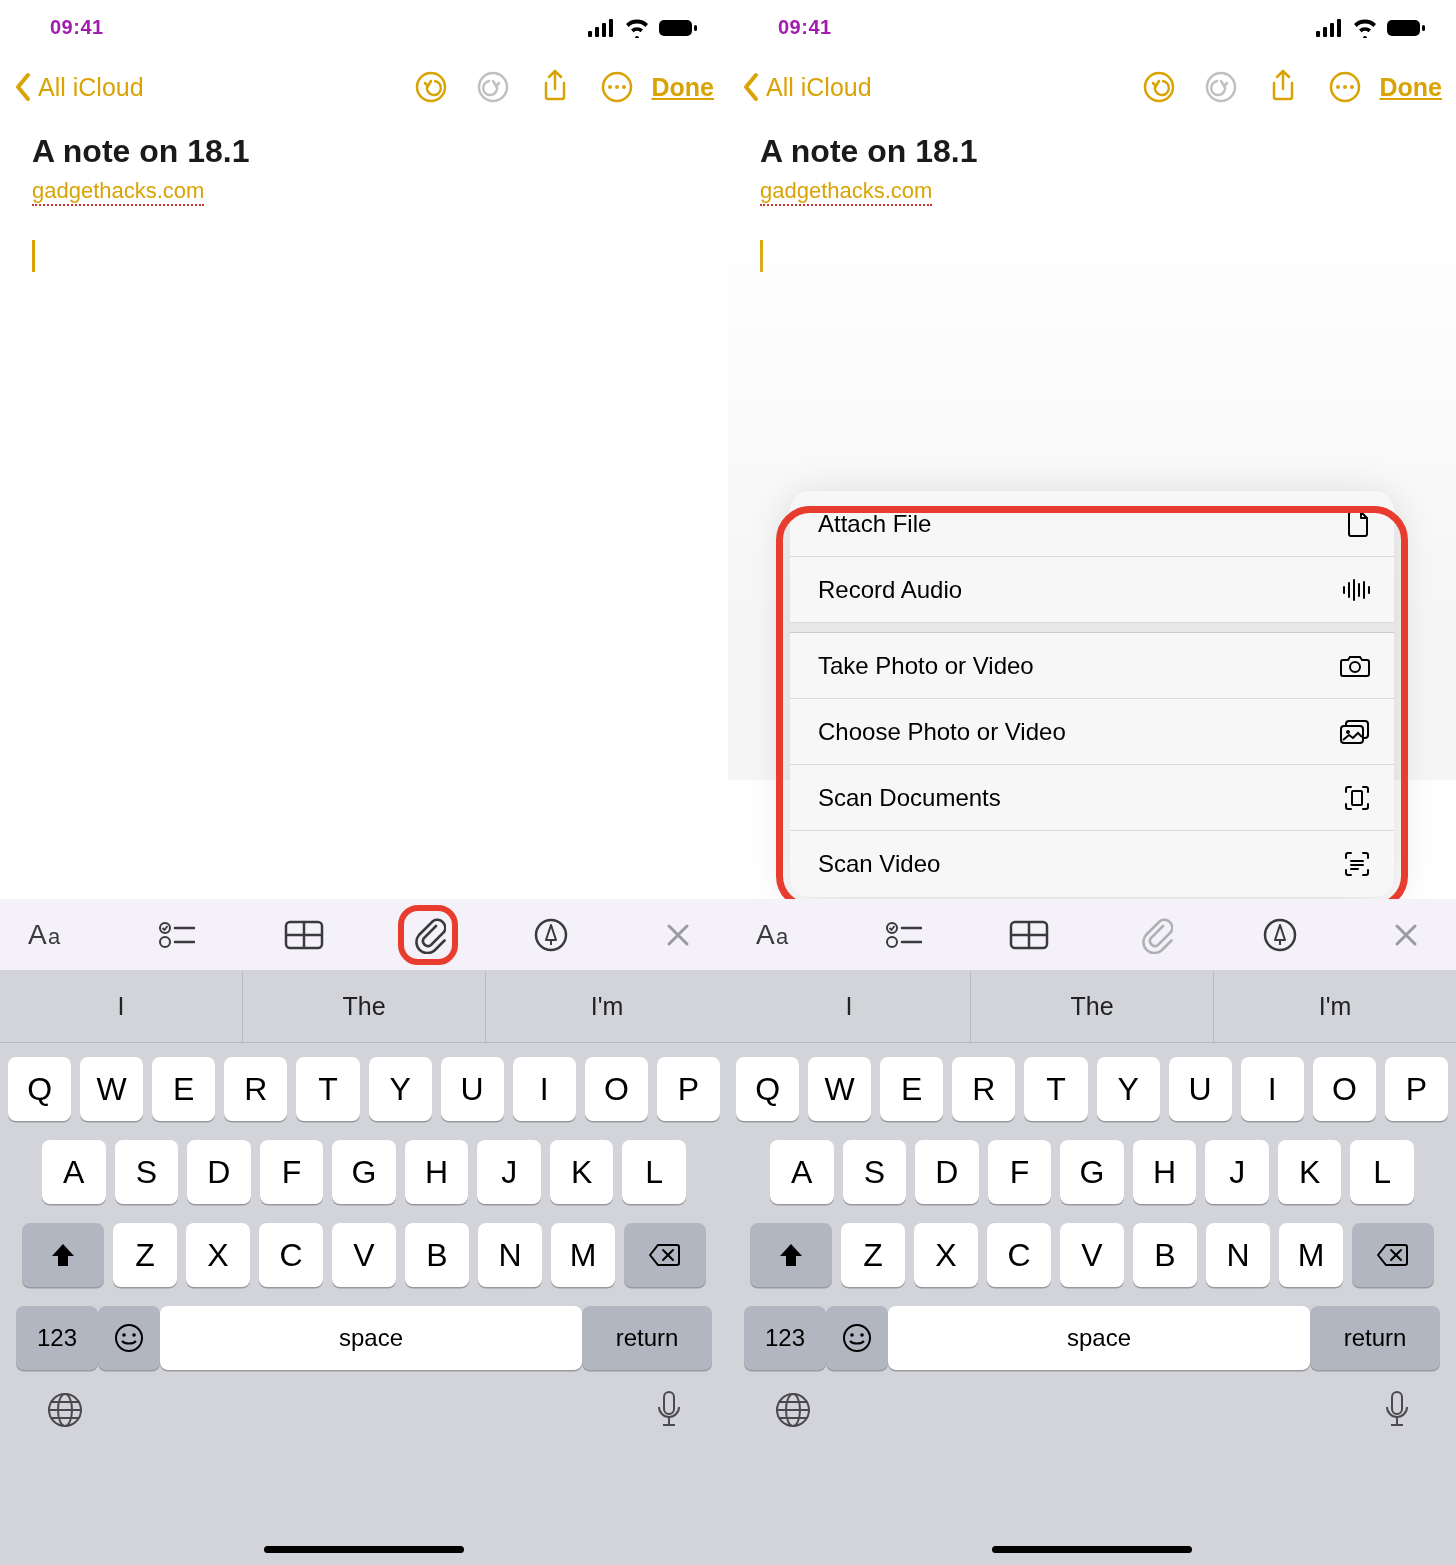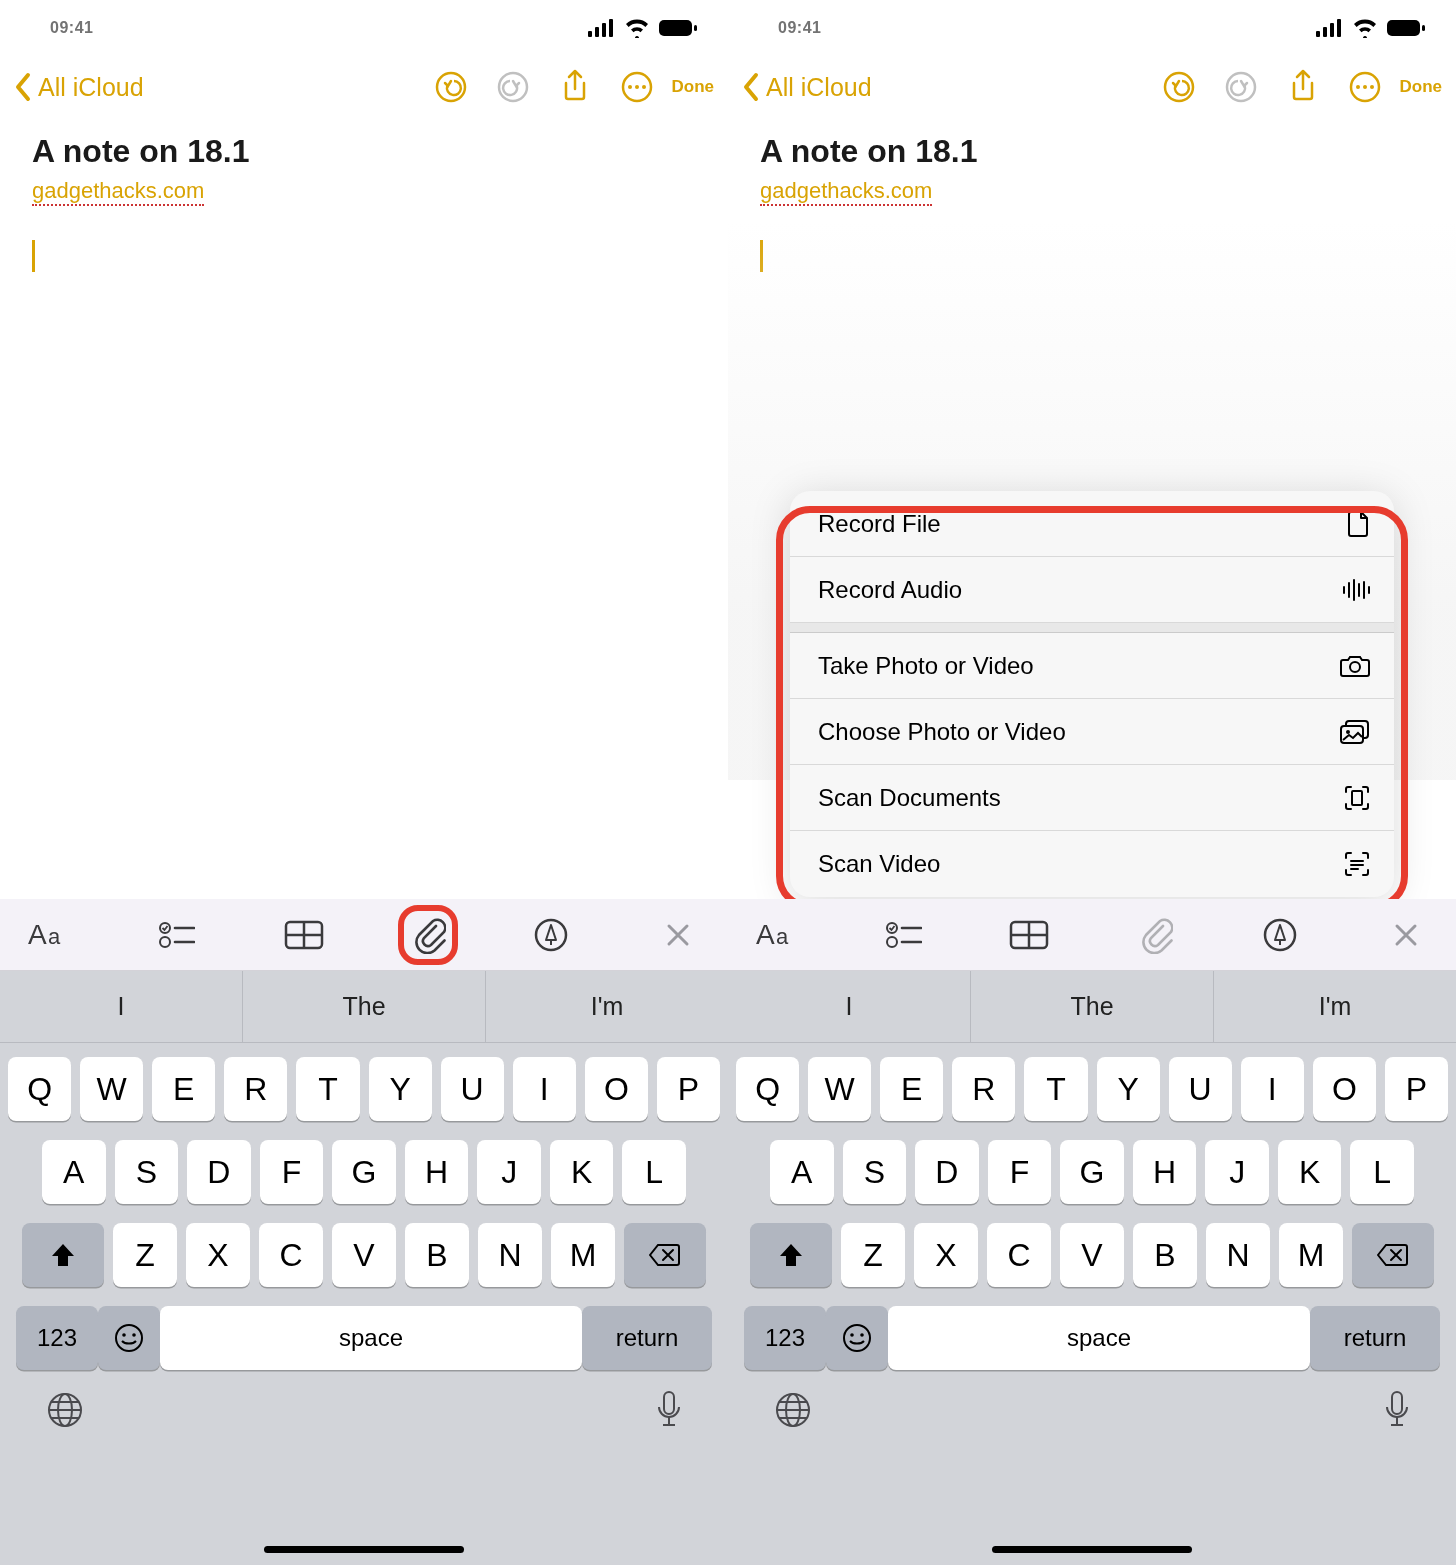--- a/index.html
+++ b/index.html
@@ -24,23 +24,23 @@
     }
     
     .status-bar {
       height: 55px;
       display: flex;
       justify-content: space-between;
       align-items: center;
       padding: 0 30px 0 50px;
     }
     .status-time {
-      font-size: 16px;
+      font-size: 20px;
       font-weight: 600;
-      color: #737373;
+      color: #a21caf;
       letter-spacing: 0.5px;
     }
     .status-icons {
       display: flex;
       align-items: center;
       gap: 8px;
     }
     
     .nav-bar {
       height: 64px;
@@ -59,22 +59,23 @@
     .nav-icon {
       width: 34px;
       height: 34px;
       display: flex;
       align-items: center;
       justify-content: center;
       margin: 0 10px;
     }
     .done-btn {
       color: #d9a304;
-      font-size: 17px;
+      font-size: 25px;
       font-weight: 600;
+      text-decoration: underline;
     }
     
     .content {
       padding: 14px 32px;
     }
     .note-title {
       font-size: 32px;
       font-weight: 700;
       color: #1a1a1a;
       margin-bottom: 8px;
@@ -538,21 +539,21 @@
   <div class="content">
     <h1 class="note-title">A note on 18.1</h1>
     <a class="note-link">gadgethacks.com</a>
     <div class="cursor"></div>
   </div>
 
   <div class="fade-overlay"></div>
 
   <div class="attach-menu">
     <div class="menu-item">
-      <span>Record File</span>
+      <span>Attach File</span>
       <svg width="22" height="28" viewBox="0 0 22 28">
           <path d="M3 2 h10 l6 6 v16 a2 2 0 0 1 -2 2 h-14 a2 2 0 0 1 -2 -2 v-20 a2 2 0 0 1 2 -2 z M13 2 v6 h6" stroke="#000" stroke-width="2" fill="none" stroke-linejoin="round"></path>
         </svg>
     </div>
     <div class="menu-item">
       <span>Record Audio</span>
       <svg width="28" height="22" viewBox="0 0 28 22">
           <line x1="2" y1="8" x2="2" y2="14" stroke="#000" stroke-width="2" stroke-linecap="round"></line>
           <line x1="7" y1="4" x2="7" y2="18" stroke="#000" stroke-width="2" stroke-linecap="round"></line>
           <line x1="12" y1="1" x2="12" y2="21" stroke="#000" stroke-width="2" stroke-linecap="round"></line>

